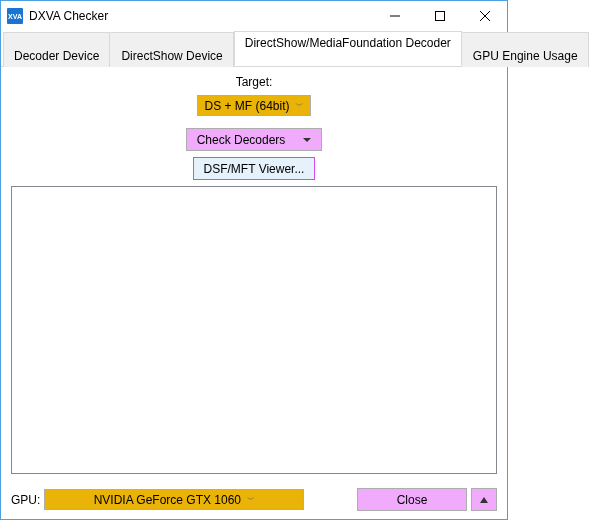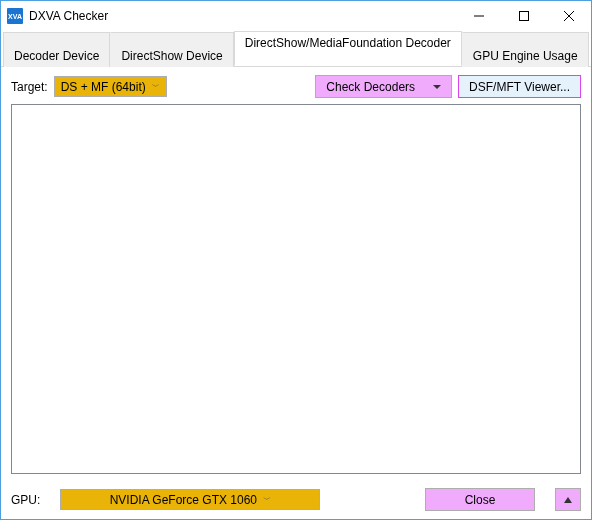--- a/index.html
+++ b/index.html
@@ -4,21 +4,21 @@
 <style>
   * { box-sizing: border-box; }
   body {
     margin: 0;
     font-family: "Segoe UI", Tahoma, sans-serif;
     font-size: 12px;
     background: #fff;
     color: #000;
   }
   .window {
-    width: 592px;
+    width: 508px;
     height: 520px;
     border: 1px solid #4da0e0;
     display: flex;
     flex-direction: column;
     background: #fff;
   }
   .titlebar {
     height: 30px;
     display: flex;
     align-items: center;
@@ -83,20 +83,21 @@
     border-left-color: transparent;
   }
   .tab:first-child:not(.active){
     border-left-color:#d9d9d9;
   }
   .toolbar {
     display: flex;
     align-items: center;
     padding: 8px 10px 6px 10px;
     gap: 6px;
+    flex-direction: column;
   }
   .label {
     font-size: 12px;
   }
   .dropdown {
     border: 1px solid #adadad;
     background: #eab308;
     padding: 2px 6px;
     display: flex;
     align-items: center;
@@ -128,21 +129,21 @@
   .content {
     flex: 1;
     margin: 0 10px 8px 10px;
     border: 1px solid #828790;
     background: #fff;
   }
   .footer {
     display: flex;
     align-items: center;
     padding: 6px 10px 8px 10px;
-    gap: 20px;
+    gap: 4px;
   }
   .footer .dropdown.wide {
     width: 260px;
     justify-content: center;
   }
   .footer .btn.close {
     min-width: 110px;
     justify-content: center;
     gap:0;
   }

